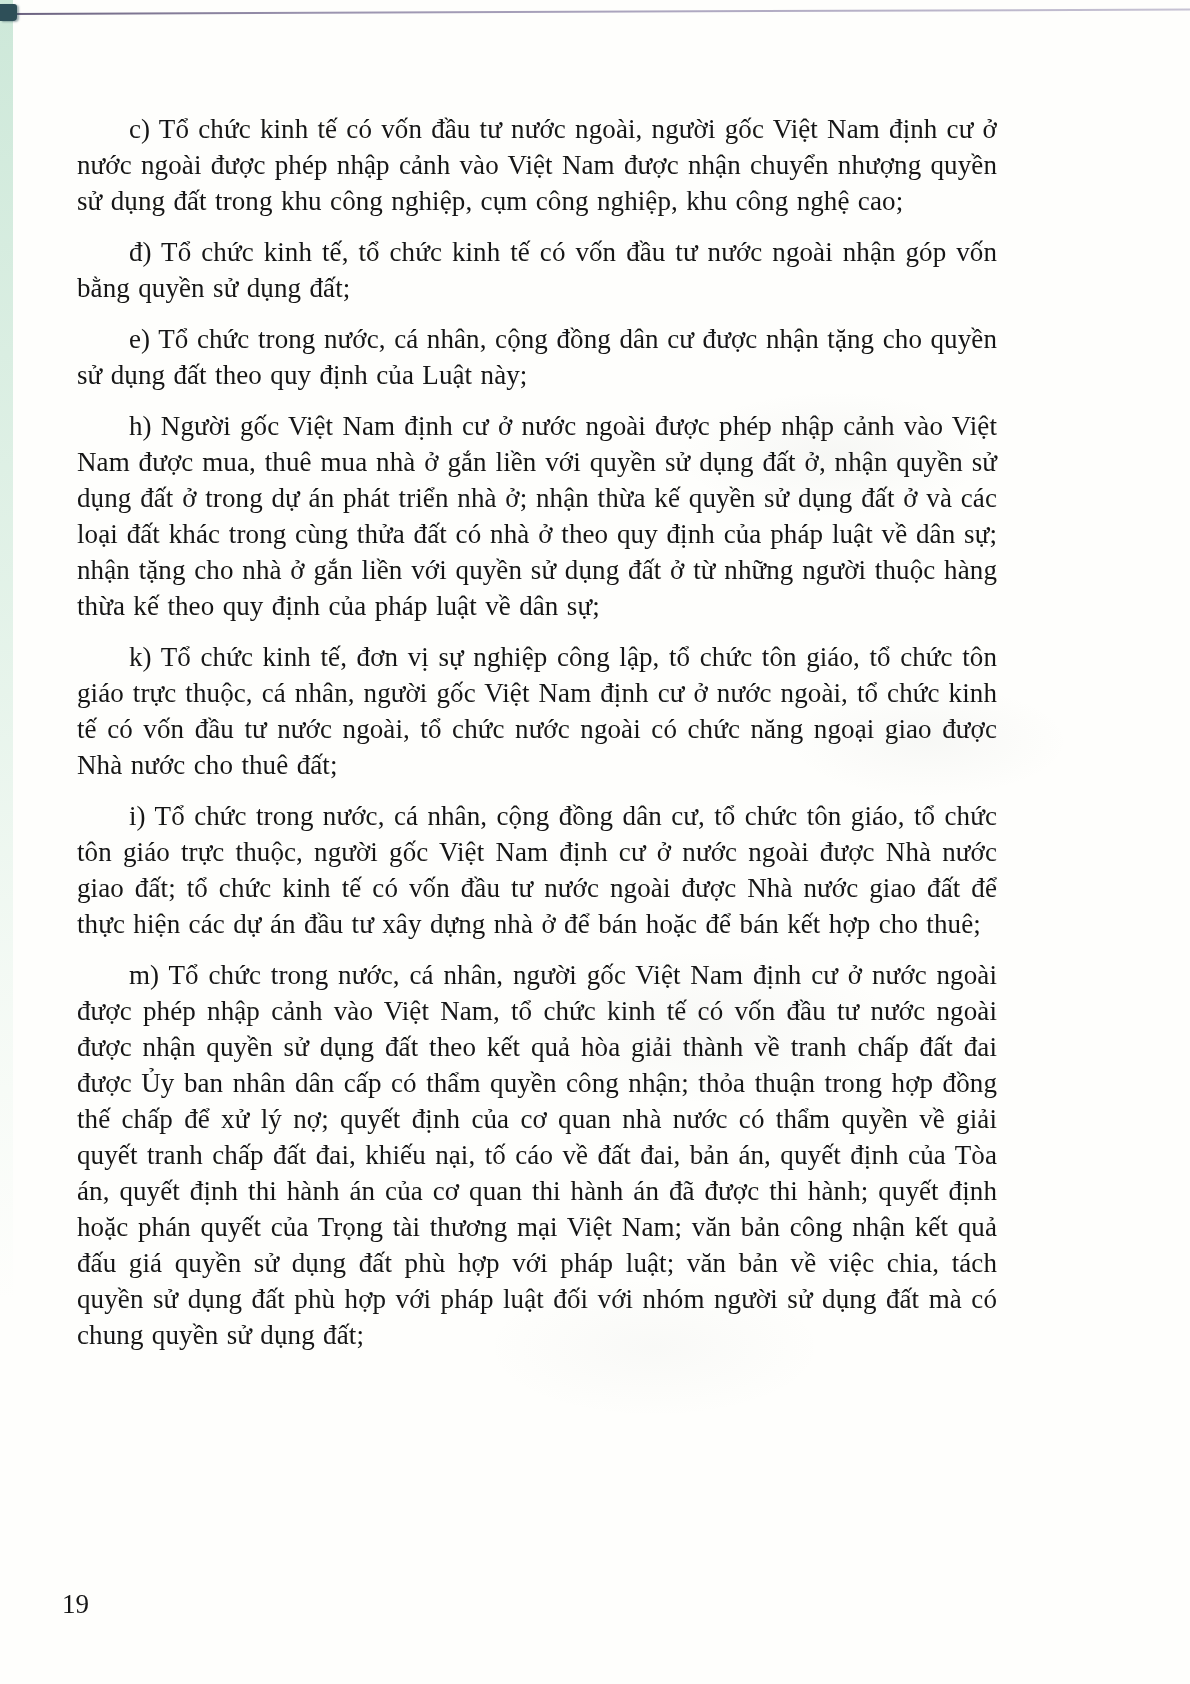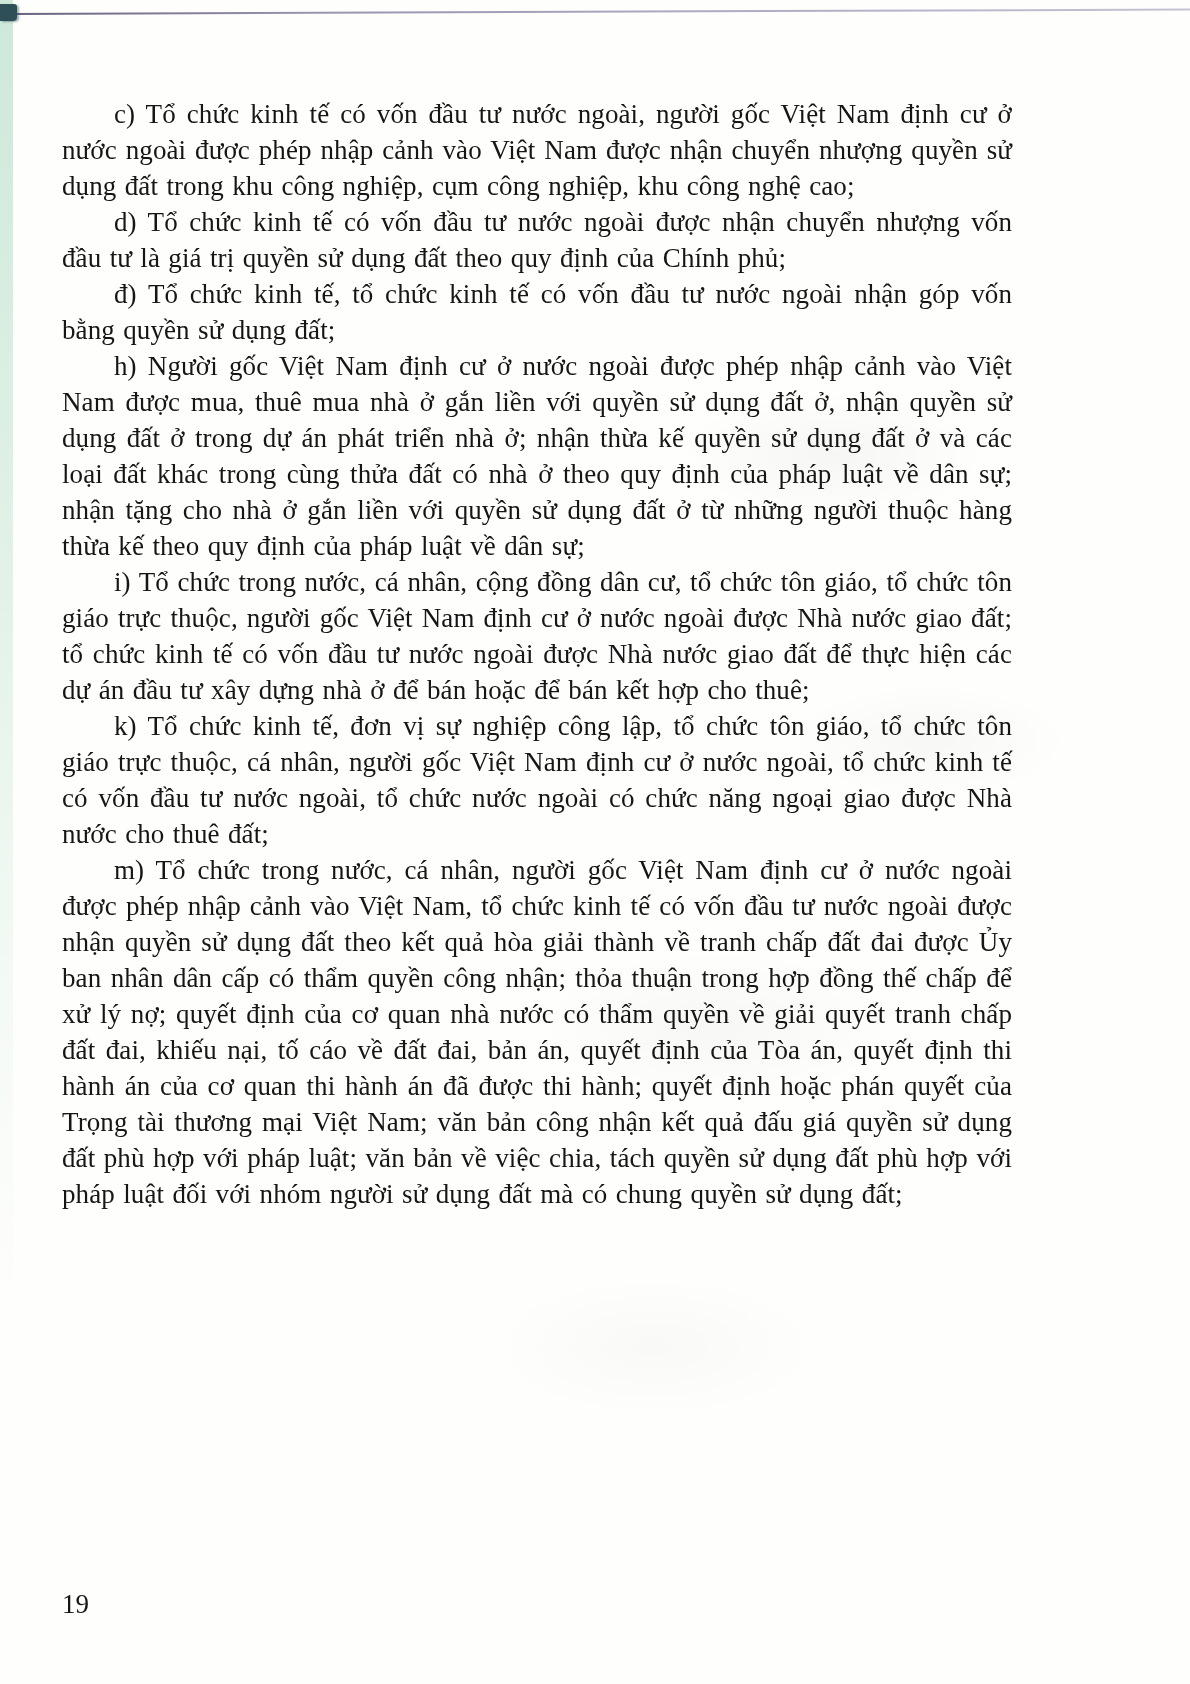--- a/index.html
+++ b/index.html
@@ -60,21 +60,21 @@
     border-radius: 0 3px 4px 0;
     box-shadow: 2px 1px 2px rgba(46,79,88,0.45);
   }
   .content {
     position: absolute;
     left: 62px;
     top: 96px;
     width: 950px;
   }
   .content p {
-    margin: 0;
+    margin: 15px;
     font-size: 27px;
     line-height: 36px;
     text-align: justify;
     text-indent: 52px;
     letter-spacing: 0.1px;
     word-spacing: 1.5px;
   }
   .page-number {
     position: absolute;
     top: 1588px;
@@ -88,22 +88,22 @@
 <body>
 
 <div class="page">
   <div class="mottle"></div>
   <div class="left-strip"></div>
   <div class="scan-line"></div>
   <div class="corner-mark"></div>
 
   <div class="content">
     <p>c) Tổ chức kinh tế có vốn đầu tư nước ngoài, người gốc Việt Nam định cư ở nước ngoài được phép nhập cảnh vào Việt Nam được nhận chuyển nhượng quyền sử dụng đất trong khu công nghiệp, cụm công nghiệp, khu công nghệ cao;</p>
-    <p>d) Tổ chức kinh tế có vốn đầu tư nước ngoài được nhận chuyển nhượng vốn đầu tư là giá trị quyền sử dụng đất theo quy định của Chính phủ;</p>
     <p>đ) Tổ chức kinh tế, tổ chức kinh tế có vốn đầu tư nước ngoài nhận góp vốn bằng quyền sử dụng đất;</p>
+    <p>e) Tổ chức trong nước, cá nhân, cộng đồng dân cư được nhận tặng cho quyền sử dụng đất theo quy định của Luật này;</p>
     <p>h) Người gốc Việt Nam định cư ở nước ngoài được phép nhập cảnh vào Việt Nam được mua, thuê mua nhà ở gắn liền với quyền sử dụng đất ở, nhận quyền sử dụng đất ở trong dự án phát triển nhà ở; nhận thừa kế quyền sử dụng đất ở và các loại đất khác trong cùng thửa đất có nhà ở theo quy định của pháp luật về dân sự; nhận tặng cho nhà ở gắn liền với quyền sử dụng đất ở từ những người thuộc hàng thừa kế theo quy định của pháp luật về dân sự;</p>
+    <p>k) Tổ chức kinh tế, đơn vị sự nghiệp công lập, tổ chức tôn giáo, tổ chức tôn giáo trực thuộc, cá nhân, người gốc Việt Nam định cư ở nước ngoài, tổ chức kinh tế có vốn đầu tư nước ngoài, tổ chức nước ngoài có chức năng ngoại giao được Nhà nước cho thuê đất;</p>
     <p>i) Tổ chức trong nước, cá nhân, cộng đồng dân cư, tổ chức tôn giáo, tổ chức tôn giáo trực thuộc, người gốc Việt Nam định cư ở nước ngoài được Nhà nước giao đất; tổ chức kinh tế có vốn đầu tư nước ngoài được Nhà nước giao đất để thực hiện các dự án đầu tư xây dựng nhà ở để bán hoặc để bán kết hợp cho thuê;</p>
-    <p>k) Tổ chức kinh tế, đơn vị sự nghiệp công lập, tổ chức tôn giáo, tổ chức tôn giáo trực thuộc, cá nhân, người gốc Việt Nam định cư ở nước ngoài, tổ chức kinh tế có vốn đầu tư nước ngoài, tổ chức nước ngoài có chức năng ngoại giao được Nhà nước cho thuê đất;</p>
     <p>m) Tổ chức trong nước, cá nhân, người gốc Việt Nam định cư ở nước ngoài được phép nhập cảnh vào Việt Nam, tổ chức kinh tế có vốn đầu tư nước ngoài được nhận quyền sử dụng đất theo kết quả hòa giải thành về tranh chấp đất đai được Ủy ban nhân dân cấp có thẩm quyền công nhận; thỏa thuận trong hợp đồng thế chấp để xử lý nợ; quyết định của cơ quan nhà nước có thẩm quyền về giải quyết tranh chấp đất đai, khiếu nại, tố cáo về đất đai, bản án, quyết định của Tòa án, quyết định thi hành án của cơ quan thi hành án đã được thi hành; quyết định hoặc phán quyết của Trọng tài thương mại Việt Nam; văn bản công nhận kết quả đấu giá quyền sử dụng đất phù hợp với pháp luật; văn bản về việc chia, tách quyền sử dụng đất phù hợp với pháp luật đối với nhóm người sử dụng đất mà có chung quyền sử dụng đất;</p>
   </div>
 
   <div class="page-number">19</div>
 </div>
 
 </body></html>

